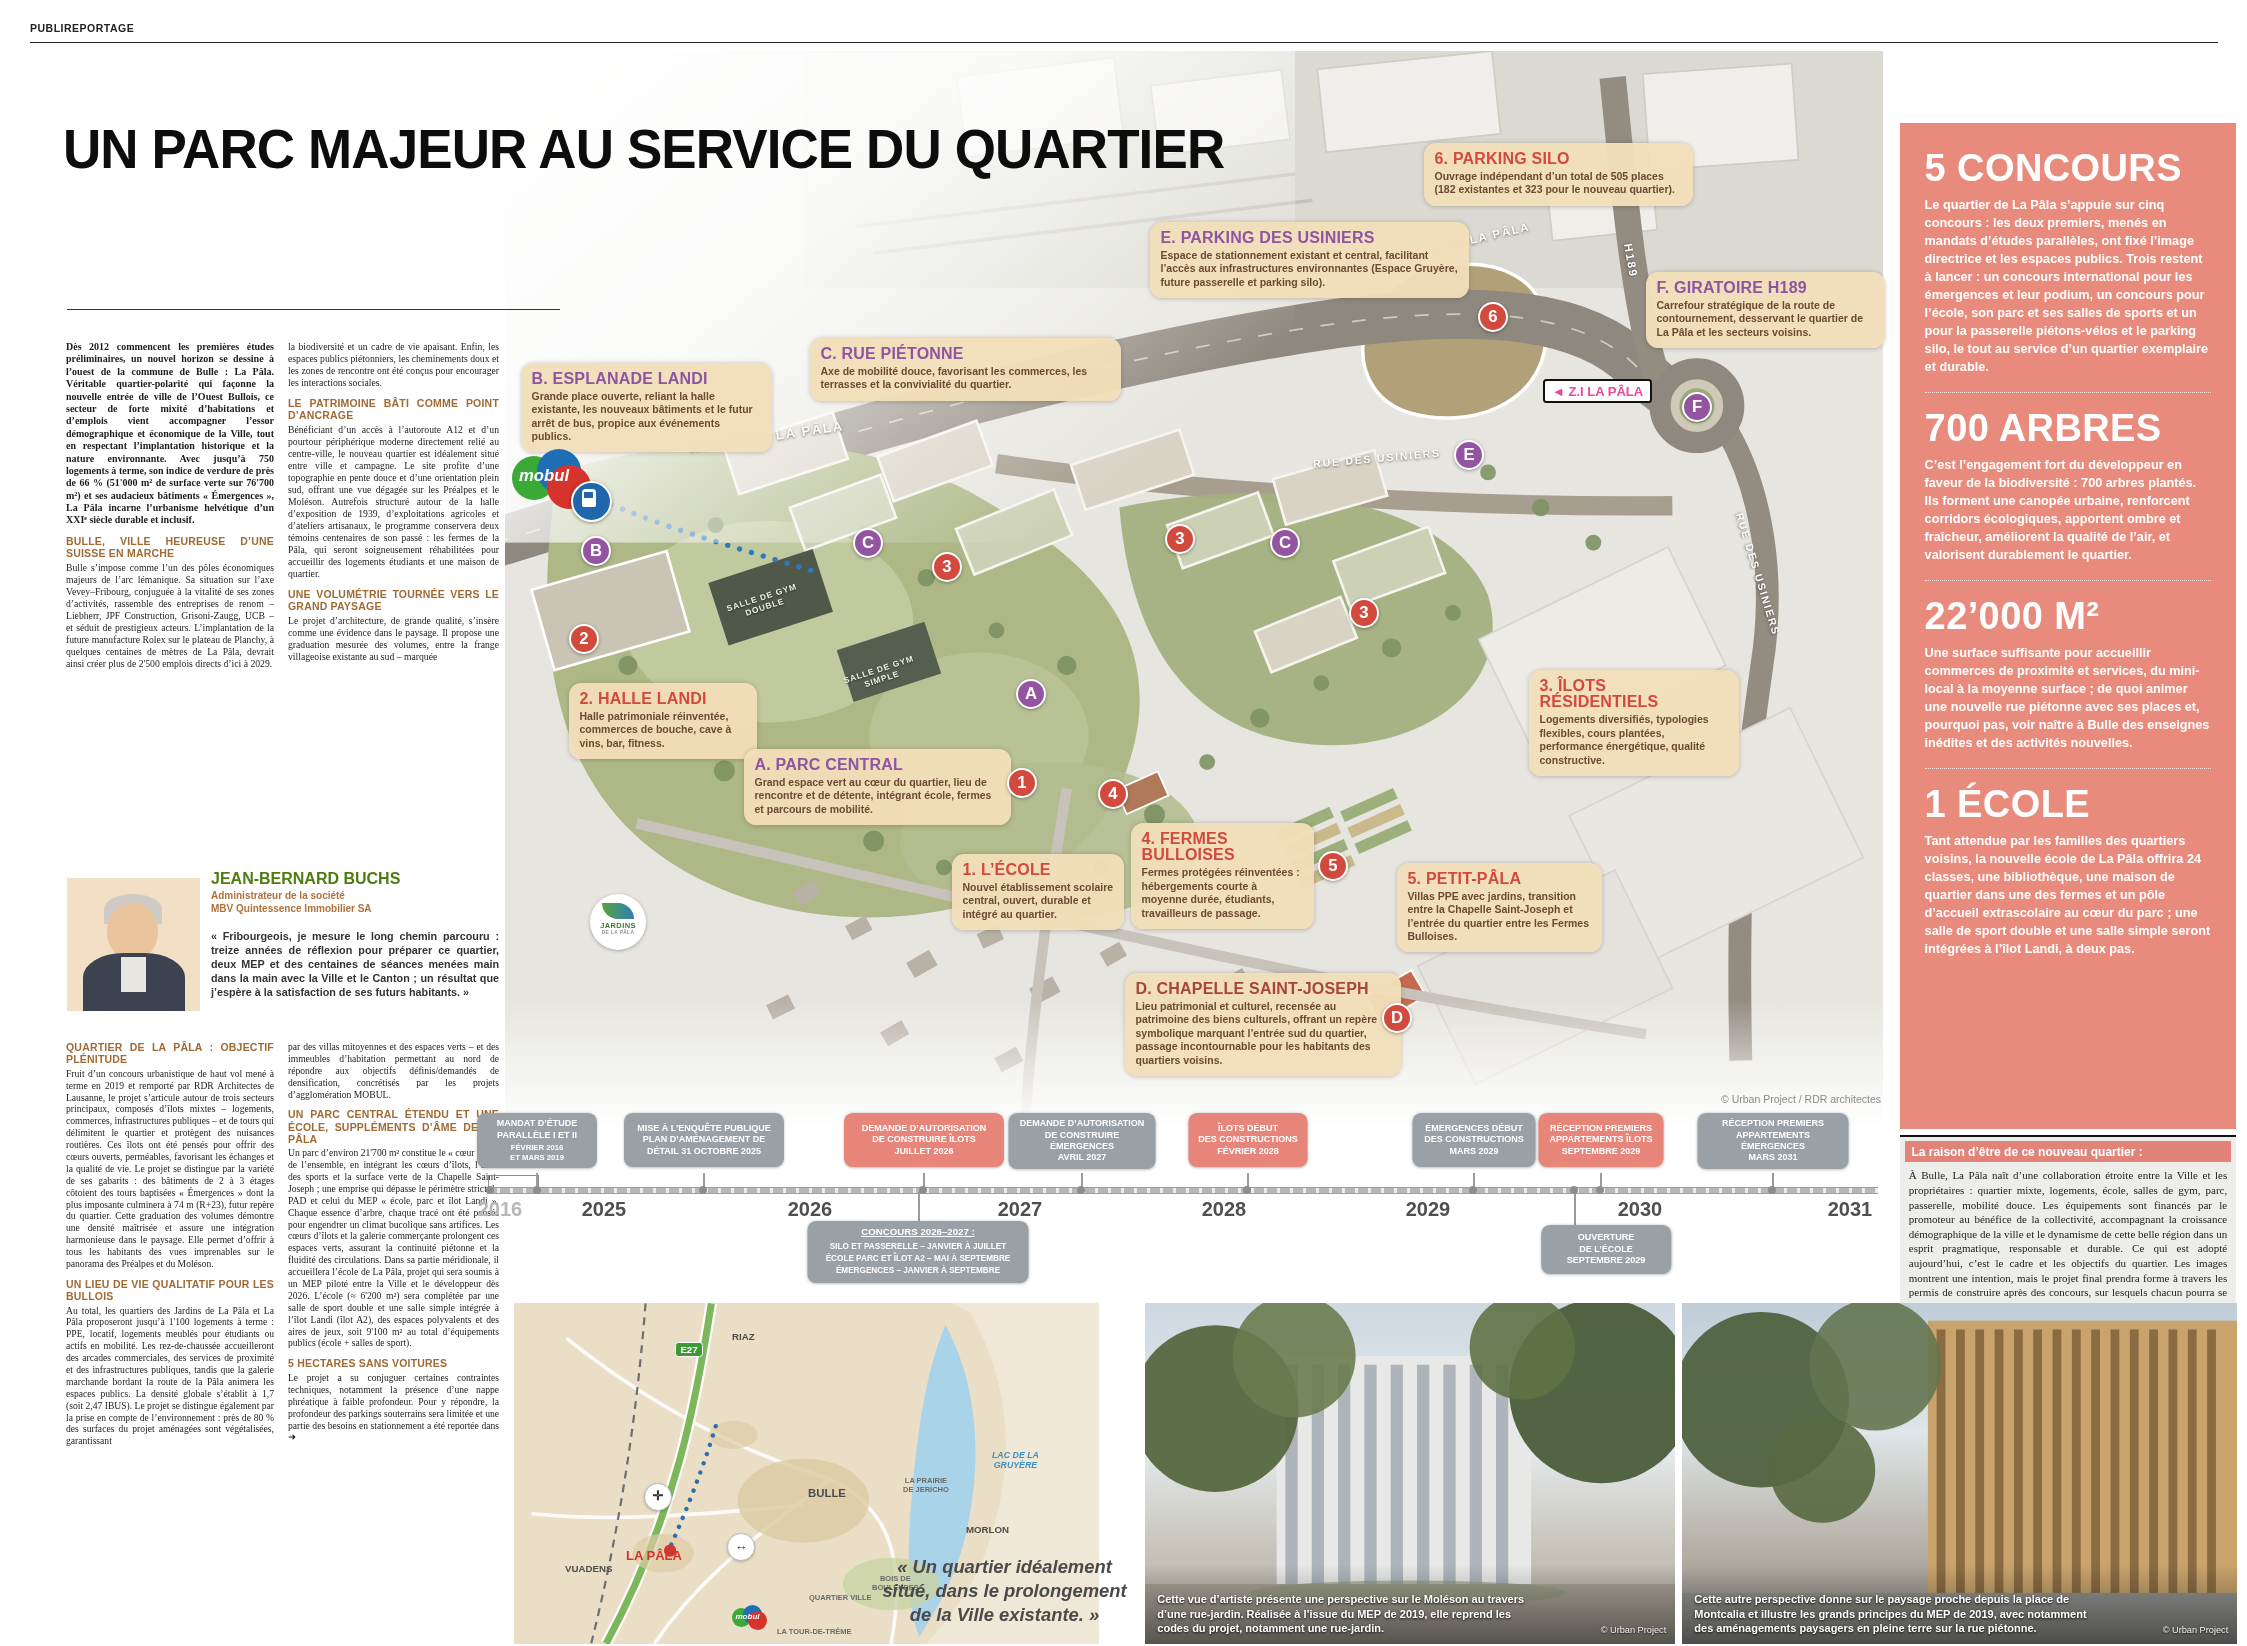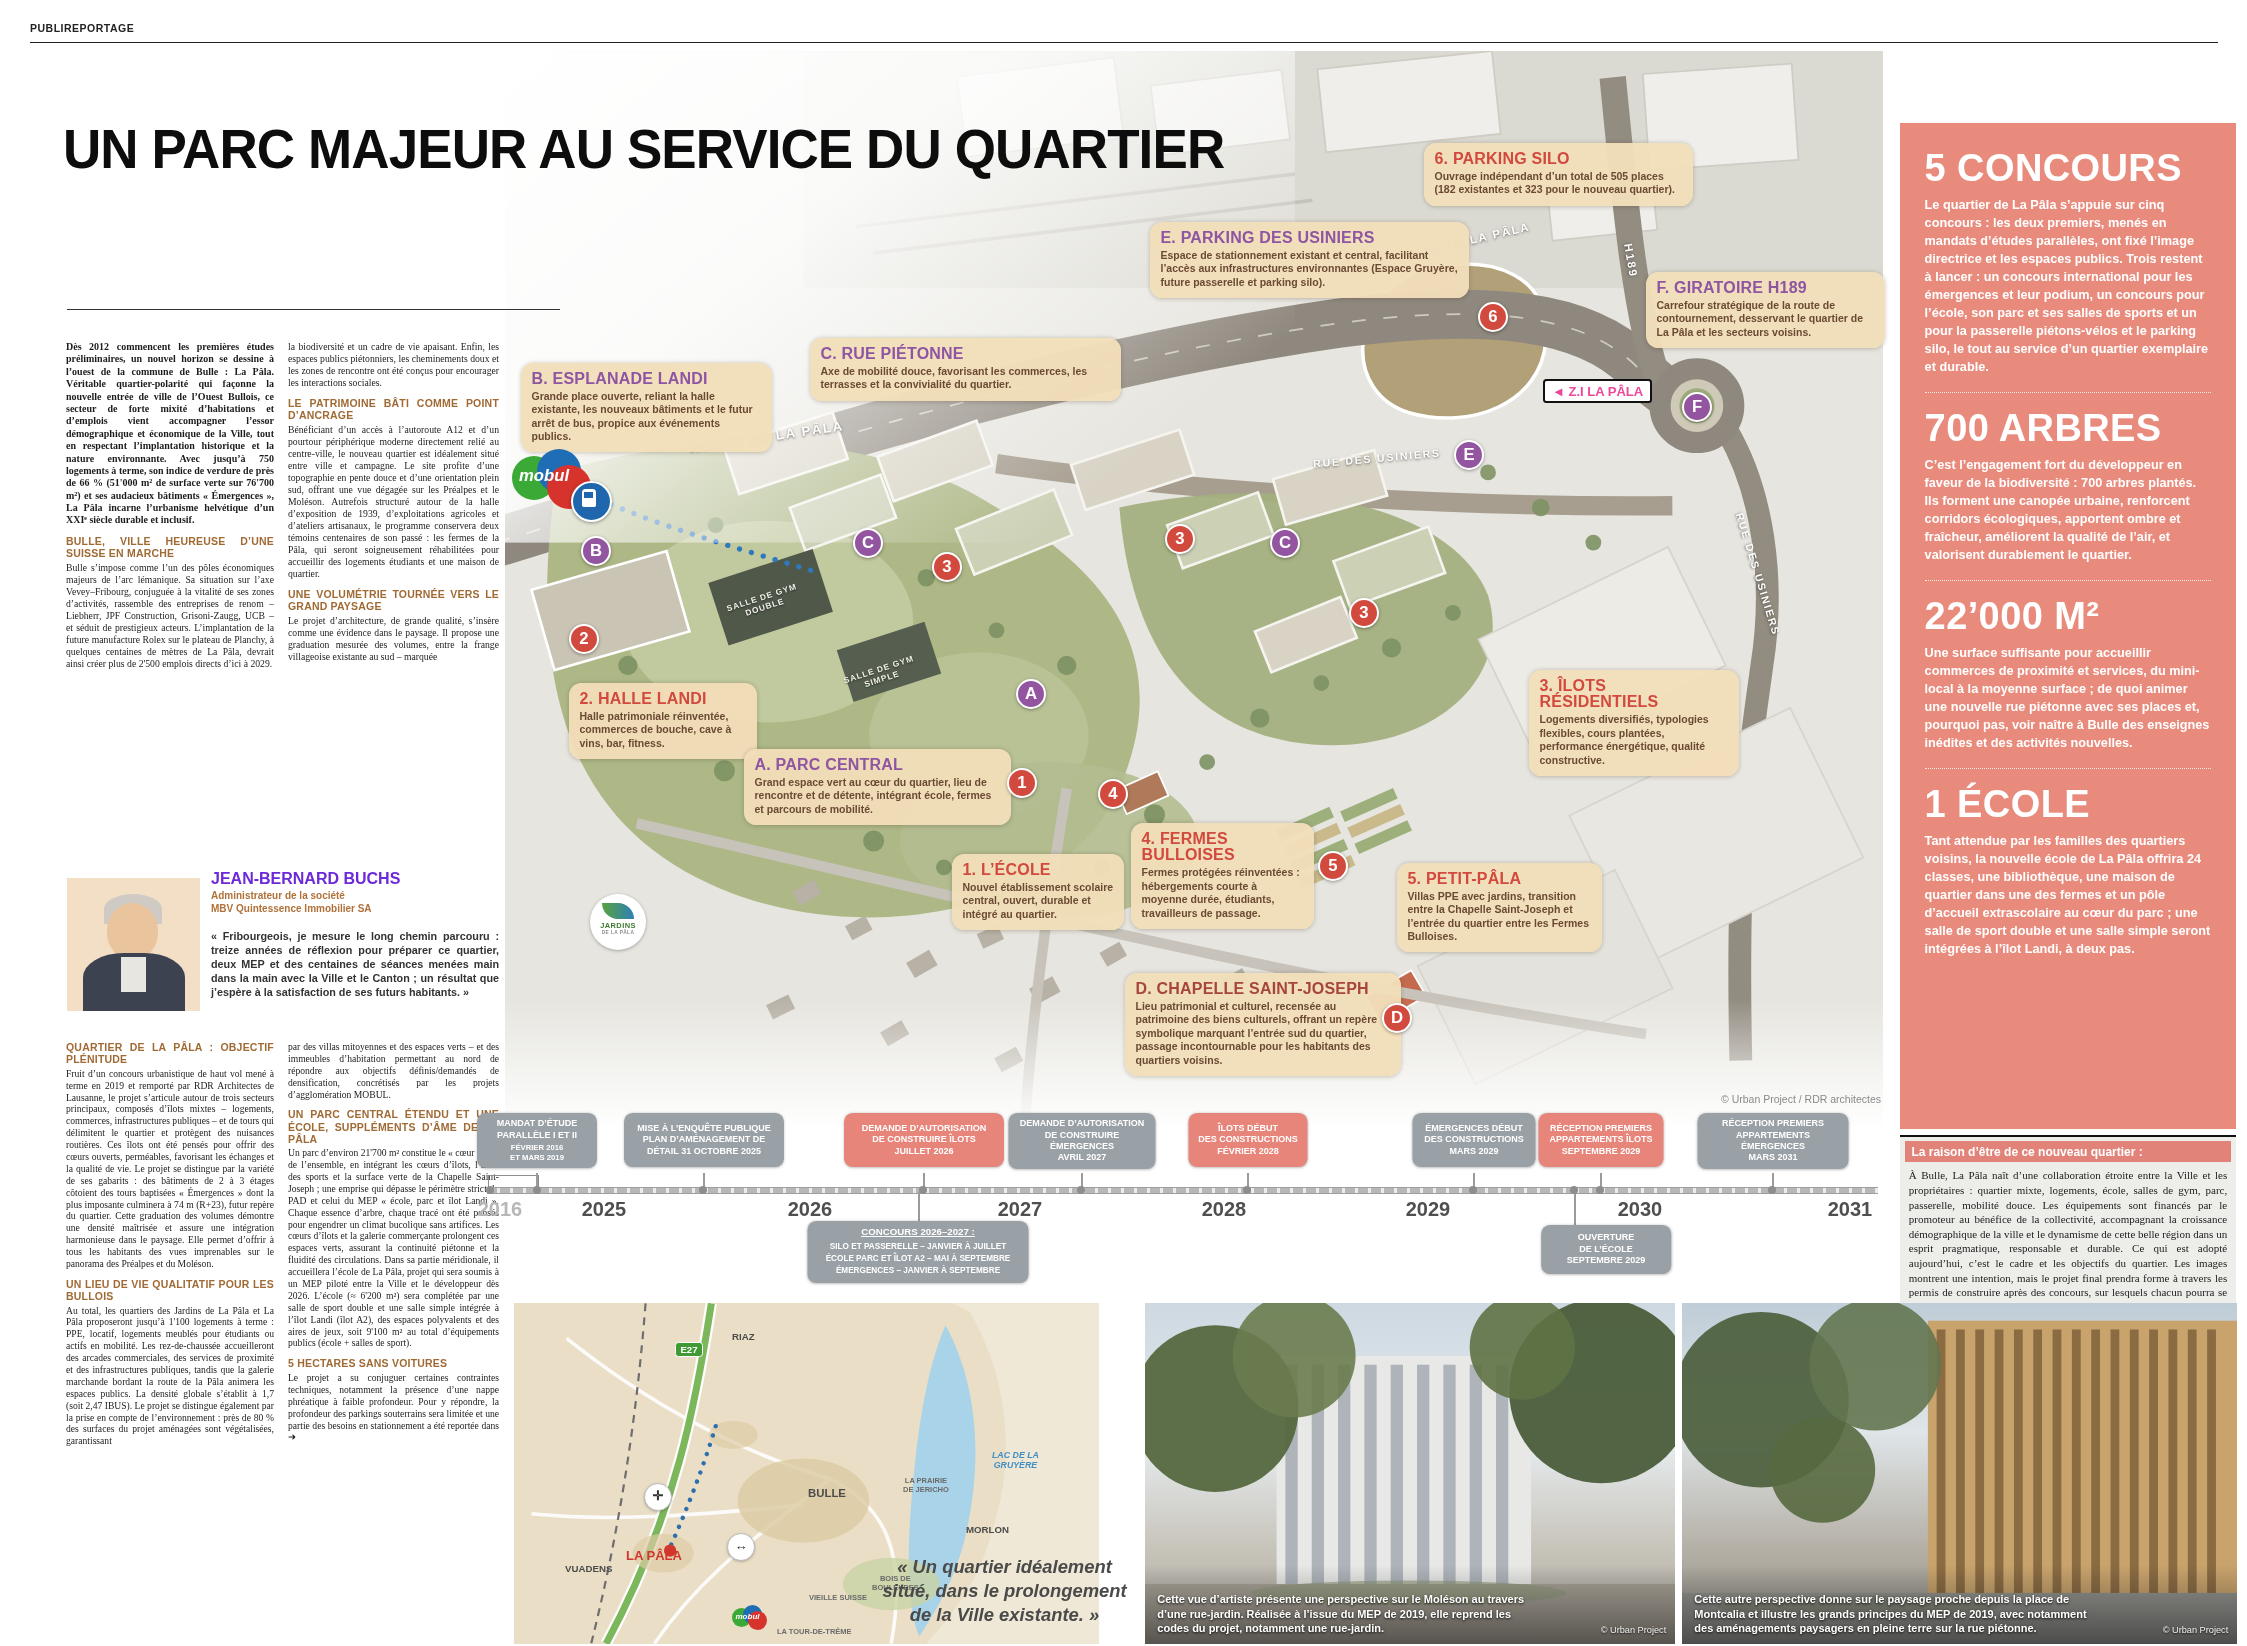--- a/index.html
+++ b/index.html
@@ -17,21 +17,21 @@
   .col{font:400 9.7px/1.24 "Liberation Serif",serif;text-align:justify;color:#1c1c1c;overflow:hidden;}
   .col p{margin:0 0 5.3px;}
   .col p.intro{font-weight:700;font-size:10px;}
   .col h3{font:800 10.5px/1.15 "Liberation Sans",sans-serif;color:#a06a35;margin:8px 0 2.6px;letter-spacing:0.2px;}
   
   #qphoto{left:67px;top:878px;width:133px;height:133px;background:#f2dfc5;overflow:hidden;}
   #qphoto .head{position:absolute;left:40px;top:24.6px;width:51px;height:56px;border-radius:50% 50% 46% 46%;background:#e9c49c;}
   #qphoto .hair{position:absolute;left:37px;top:16px;width:58px;height:30px;border-radius:50% 50% 0 0;background:#cfcbc4;}
   #qphoto .body{position:absolute;left:16px;top:75px;width:102px;height:61px;border-radius:40% 40% 0 0;background:#3c4250;}
   #qphoto .shirt{position:absolute;left:54px;top:79px;width:24.6px;height:35px;background:#e8e6e0;}
-  #qname{left:211px;top:871px;font:800 16px/1 "Liberation Sans",sans-serif;color:#6d28d9;}
+  #qname{left:211px;top:871px;font:800 16px/1 "Liberation Sans",sans-serif;color:#4d7c0f;}
   .qrole{left:211px;font:700 10px/1.25 "Liberation Sans",sans-serif;color:#b0713a;}
   #qtext{left:211px;top:929px;width:288px;font:700 10.8px/1.3 "Liberation Sans",sans-serif;color:#333;text-align:justify;}
   
   #map{left:505px;top:51px;width:1378px;height:1078px;}
   #map svg{position:absolute;left:0;top:0;}
   .co{position:absolute;background:rgba(241,222,185,.96);border-radius:12.3px;padding:8px 10.5px 8.8px;box-shadow:0 0.9px 4.4px rgba(60,40,10,.25);}
   .co h4{margin:0 0 2.6px;font:800 16px/1.02 "Liberation Sans",sans-serif;letter-spacing:0.2px;}
   .co p{margin:0;font:700 10.5px/1.28 "Liberation Sans",sans-serif;color:#6b4a33;}
   .pu h4{color:#8e55a2;} .rd h4{color:#d2493e;} .dk h4{color:#a6453c;}
   .mcirc{position:absolute;width:30px;height:30px;border-radius:50%;border:2.6px solid #fff;color:#fff;
@@ -509,21 +509,21 @@
       <b>mobul</b>
     </div>
     <span class="ilbl" style="left:218px;top:28px;">RIAZ</span>
     <span class="ilbl" style="left:294px;top:184px;font-size:11.4px;">BULLE</span>
     <span class="ilbl" style="left:51px;top:260px;">VUADENS</span>
     <span class="ilbl" style="left:452px;top:221px;">MORLON</span>
     <span class="ilbl small" style="left:389px;top:174px;text-align:center;">LA PRAIRIE
 DE JERICHO</span>
     <span class="ilbl small" style="left:358px;top:272px;text-align:center;">BOIS DE
 BOULEYRES</span>
-    <span class="ilbl small" style="left:295px;top:291px;">VIEILLE SUISSE</span>
+    <span class="ilbl small" style="left:295px;top:291px;">QUARTIER VILLE</span>
     <span class="ilbl small" style="left:263px;top:325px;">LA TOUR-DE-TRÊME</span>
     <span class="ilbl" id="ilake-lbl" style="left:478px;top:147px;font-size:8.8px;text-align:center;">LAC DE LA
 GRUYÈRE</span>
     <span class="ilbl" id="ipala" style="left:112px;top:246px;">LA PÂLA</span>
   </div>
   <div class="abs" id="iquote">« Un quartier idéalement situé, dans le prolongement de la Ville existante. »</div>
 
   <figure class="abs photo" id="photo1" style="margin:0;">
     <svg width="530" height="341" viewBox="0 0 604 388">
       <rect x="150" y="60" width="290" height="260" fill="#e8e9e6"></rect>

